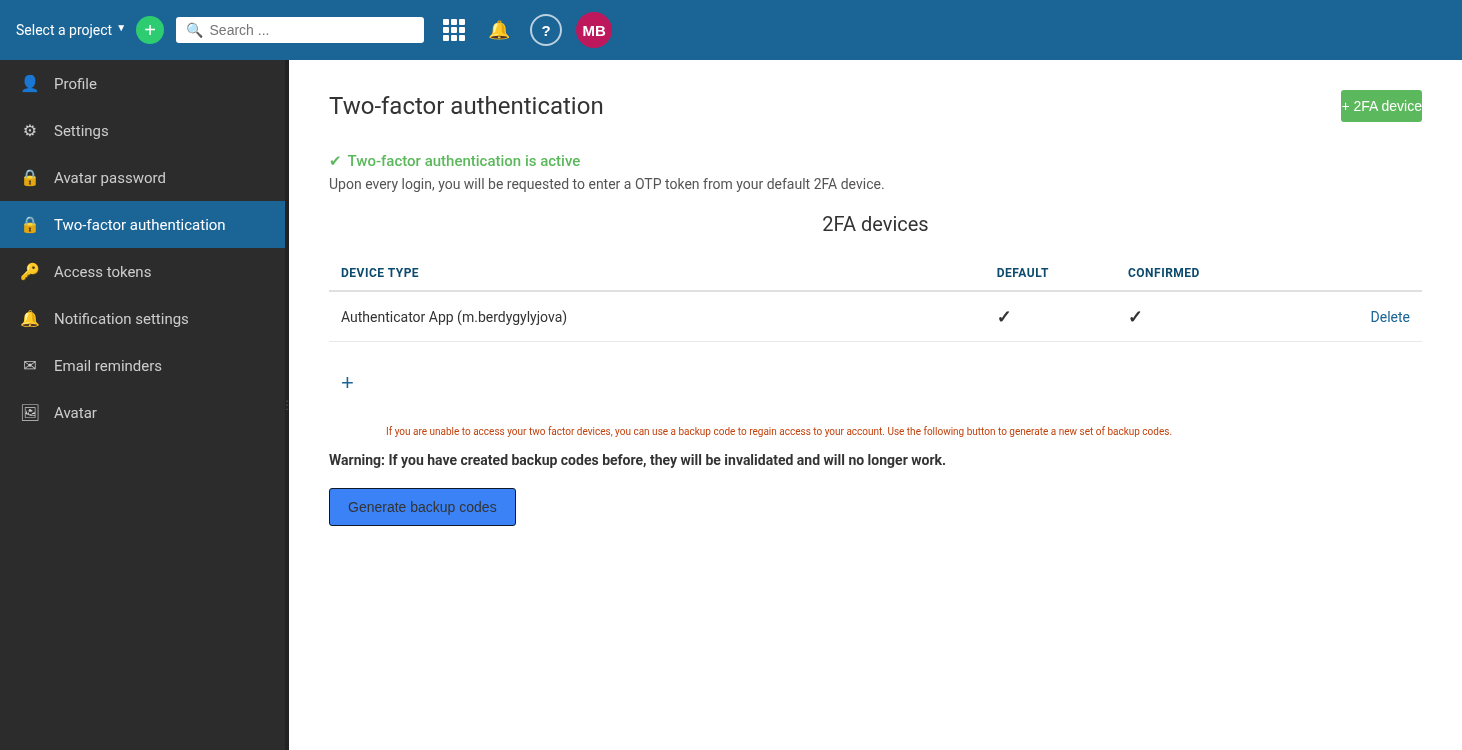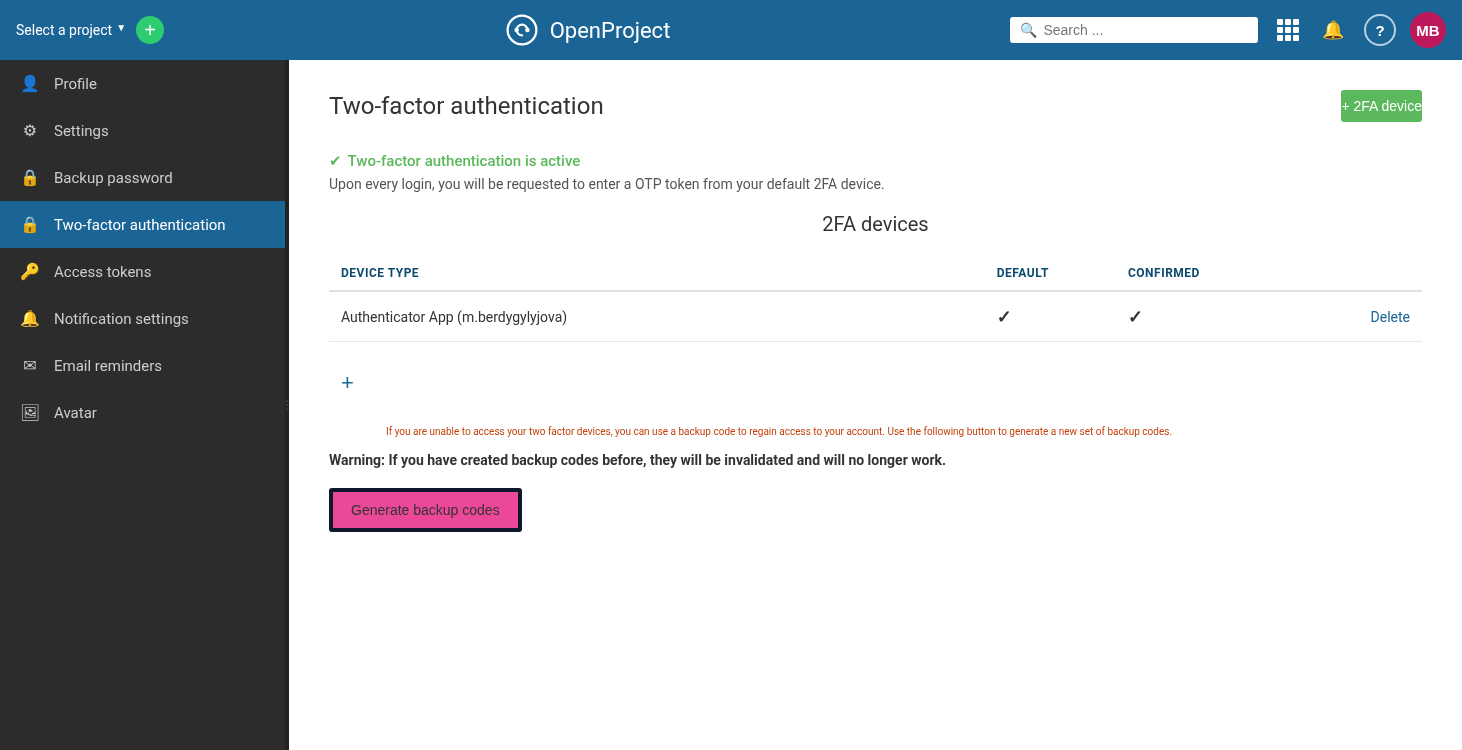--- a/index.html
+++ b/index.html
@@ -261,53 +261,41 @@
       max-width: 900px;
       text-align: center;
     }
     .backup-warning {
       font-weight: bold;
       color: #333;
       font-size: 14px;
       margin-bottom: 20px;
     }
     .generate-btn {
-      background: #ec4899;
-      border: 4px solid #0f172a;
+      background: #3b82f6;
+      border: 1px solid #0f172a;
       border-radius: 3px;
       padding: 10px 18px;
       font-size: 14px;
       cursor: pointer;
       color: #333;
     }
   </style>
 </head>
 <body>
 
 <div class="navbar">
   <div class="navbar-left">
     <div class="select-project">
       <span>Select a project</span>
       <span class="chevron">▼</span>
     </div>
     <button class="add-project-btn">+</button>
   </div>
 
-  <div class="navbar-center">
-    <div class="logo">
-      <svg class="logo-icon" viewBox="0 0 40 40" fill="none" xmlns="http://www.w3.org/2000/svg">
-        <path d="M20 4C11.2 4 4 11.2 4 20C4 28.8 11.2 36 20 36C28.8 36 36 28.8 36 20C36 11.2 28.8 4 20 4Z" stroke="white" stroke-width="2.5" fill="none"></path>
-        <path d="M14 20C14 16.7 16.7 14 20 14C23.3 14 26 16.7 26 20" stroke="white" stroke-width="2.5" fill="none" stroke-linecap="round"></path>
-        <path d="M20 26C16.7 26 14 23.3 14 20" stroke="white" stroke-width="2.5" fill="none" stroke-linecap="round"></path>
-        <circle cx="26" cy="20" r="2.5" fill="white"></circle>
-        <circle cx="14" cy="20" r="2.5" fill="white"></circle>
-      </svg>
-      <span>OpenProject</span>
-    </div>
-  </div>
 
   <div class="navbar-right">
     <div class="search-box">
       <span class="search-icon">🔍</span>
       <input type="text" placeholder="Search ..." style="">
     </div>
     <button class="nav-icon-btn">
       <div class="grid-icon">
         <div class="grid-dot"></div>
           <div class="grid-dot"></div>
@@ -334,21 +322,21 @@
     <a class="sidebar-item">
       <span class="item-icon">👤</span>
       <span class="item-label">Profile</span>
     </a>
     <a class="sidebar-item">
       <span class="item-icon">⚙</span>
       <span class="item-label">Settings</span>
     </a>
     <a class="sidebar-item">
       <span class="item-icon">🔒</span>
-      <span class="item-label">Backup password</span>
+      <span class="item-label">Avatar password</span>
     </a>
     <a class="sidebar-item active">
       <span class="item-icon">🔒</span>
       <span class="item-label">Two-factor authentication</span>
     </a>
     <a class="sidebar-item">
       <span class="item-icon">🔑</span>
       <span class="item-label">Access tokens</span>
     </a>
     <a class="sidebar-item">

